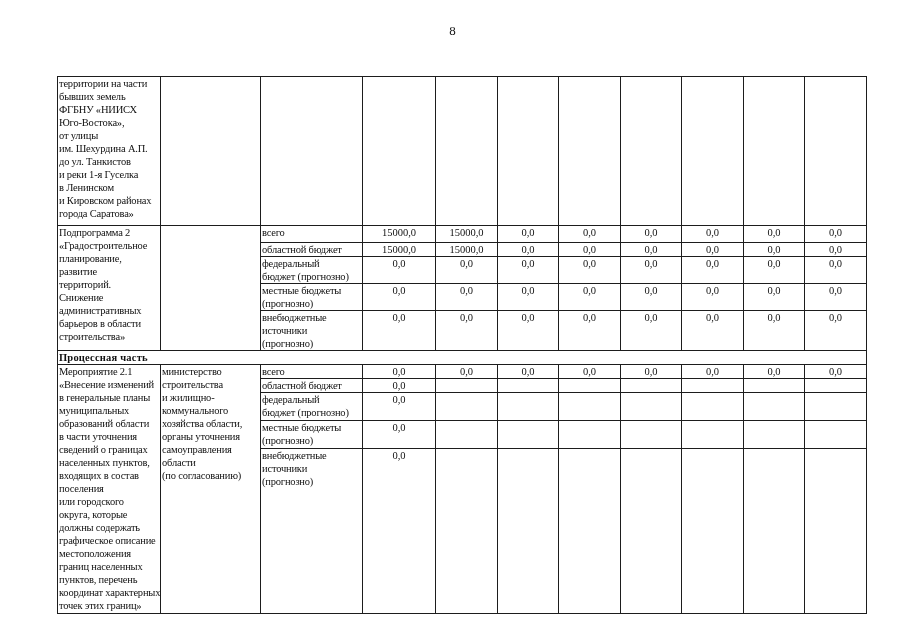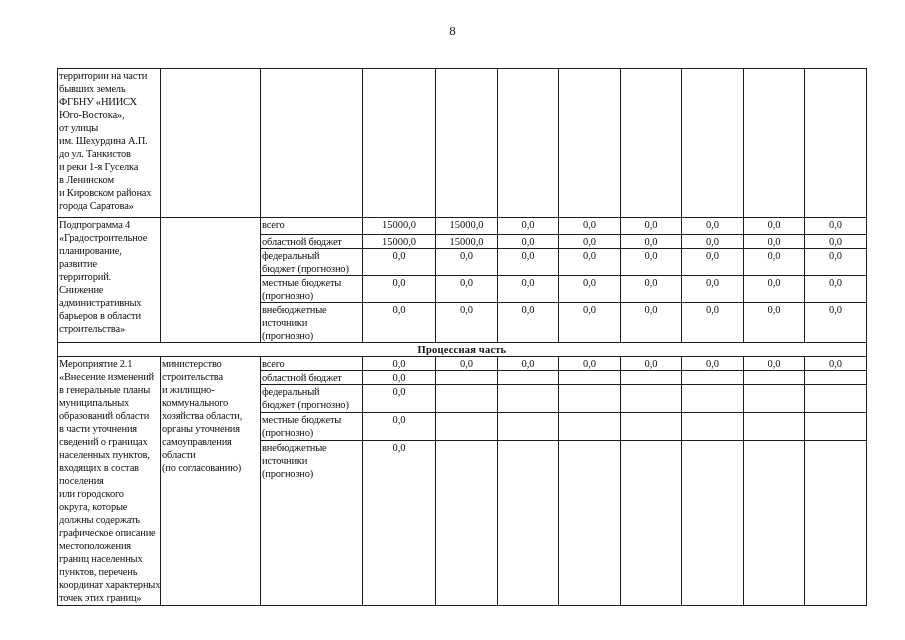--- a/index.html
+++ b/index.html
@@ -20,21 +20,21 @@
     top: 23px;
     left: 0;
     width: 905px;
     text-align: center;
     font-size: 13px;
     color: #151515;
   }
   table.budget-table {
     position: absolute;
     left: 57px;
-    top: 68px;
+    top: 76px;
     width: 809px;
     table-layout: fixed;
     border-collapse: collapse;
   }
   table.budget-table td {
     border: 1px solid #1d1d1d;
     vertical-align: top;
     padding: 0 1px;
     font-size: 10.5px;
     line-height: 13px;
@@ -45,21 +45,20 @@
     letter-spacing: -0.2px;
     padding-top: 1px;
   }
   td.value-cell {
     text-align: center;
     font-size: 10.8px;
     white-space: nowrap;
     padding-top: 1px;
   }
   td.section-cell {
-    text-align: center;
     font-weight: bold;
     font-size: 11.5px;
     line-height: 13px;
     padding: 0;
     letter-spacing: 0.2px;
   }
 </style>
 </head>
 <body>
 
@@ -97,21 +96,21 @@
         <td class="value-cell"></td>
         <td class="value-cell"></td>
         <td class="value-cell"></td>
         <td class="value-cell"></td>
         <td class="value-cell"></td>
         <td class="value-cell"></td>
         <td class="value-cell"></td>
         <td class="value-cell"></td>
       </tr>
       <tr style="height: 17px;">
-        <td class="name-cell" rowspan="5">Подпрограмма 4
+        <td class="name-cell" rowspan="5">Подпрограмма 2
 «Градостроительное
 планирование,
 развитие
 территорий.
 Снижение
 административных
 барьеров в области
 строительства»</td>
         <td class="executor-cell" rowspan="5"></td>
         <td class="label-cell">всего</td>

